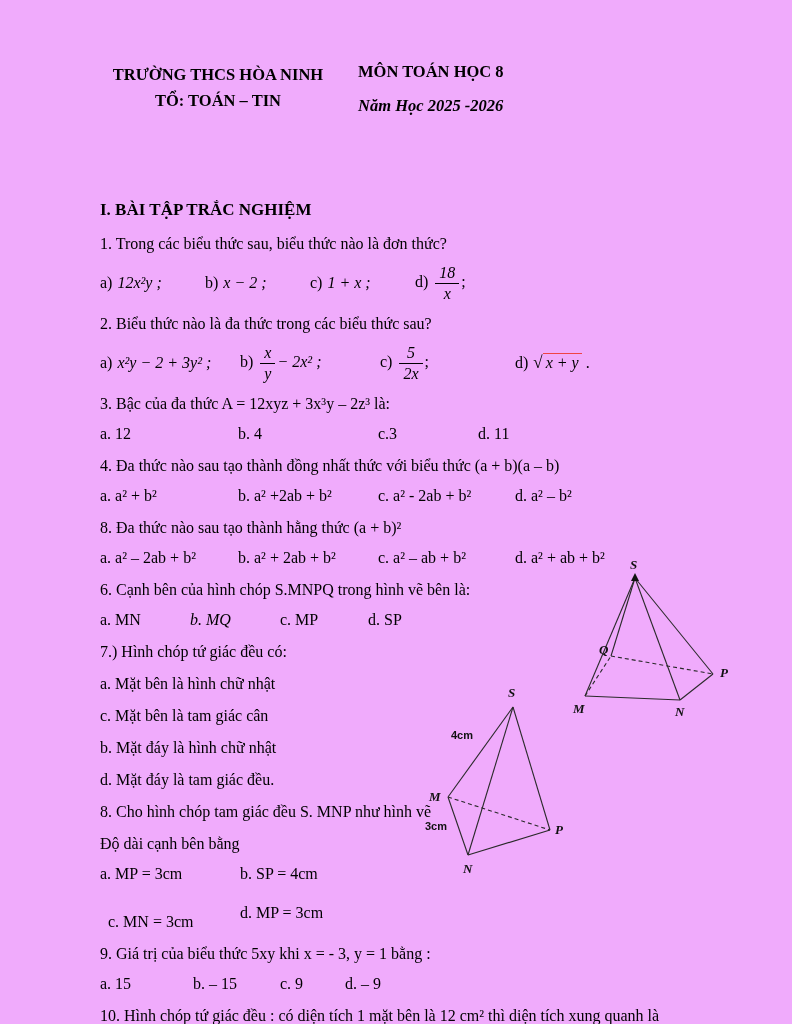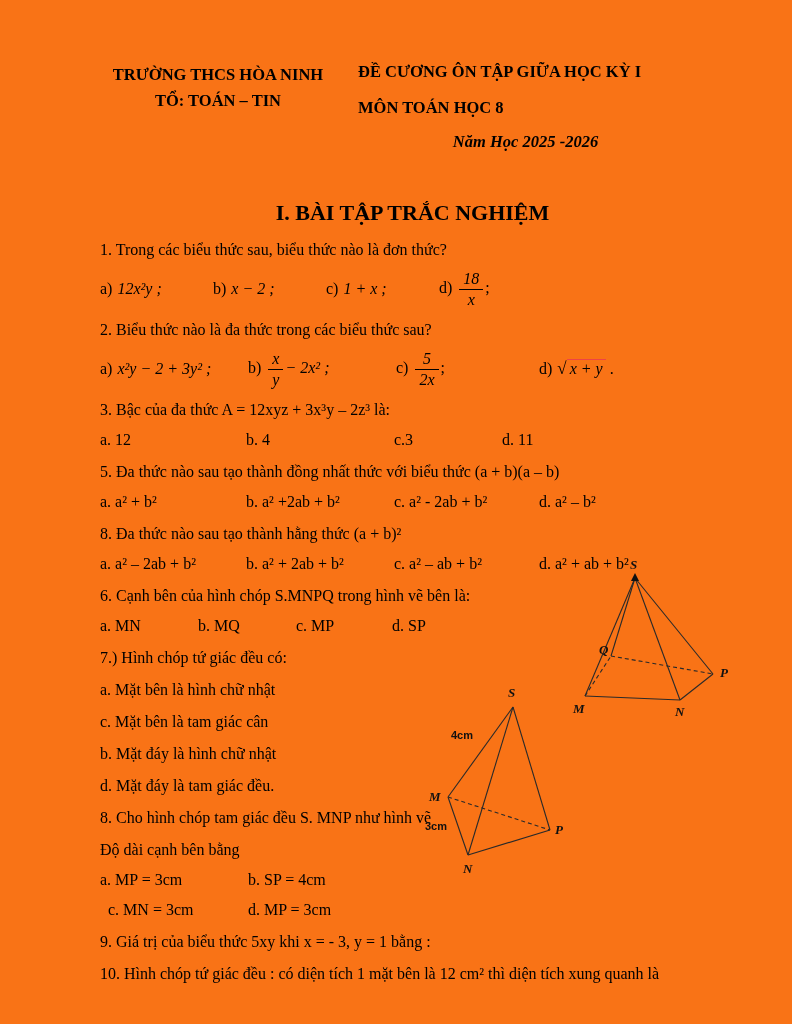--- a/index.html
+++ b/index.html
@@ -1,36 +1,36 @@
 <!DOCTYPE html>
 <html><head>
 <meta charset="utf-8">
 <style>
   * { margin:0; padding:0; box-sizing:border-box; }
   html,body { background:#e8e8e8; }
   .page {
     width:792px; height:1024px; position:relative; margin:0 auto;
-    background:#f97316; color:#000;
+    background:#f0abfc; color:#000;
     font-family:"Liberation Serif", serif; font-size:16px; overflow:hidden;
   }
   .hdr-left {
     position:absolute; left:98px; top:62px; width:240px;
     text-align:center; font-weight:bold; font-size:16.5px; line-height:1.6;
   }
   .hdr-right {
     position:absolute; left:358px; top:62px; width:335px;
     font-weight:bold; font-size:16.5px;
   }
   .hdr-right .l1 { margin-bottom:16px; }
   .hdr-right .l2 { margin-bottom:14px; }
-  .hdr-right .l3 { font-style:italic; text-align:center; }
+  .hdr-right .l3 { font-style:italic; text-align:left; }
   .content { position:absolute; left:100px; top:200px; width:625px; }
-  .sec-title { font-weight:bold; font-size:22px; margin-bottom:14px;text-align:center; }
+  .sec-title { font-weight:bold; font-size:17px; margin-bottom:14px; }
   .line { margin:12px 0 10px; line-height:20px; }
-  .optrow { display:flex; align-items:center; margin:0 0 10px; line-height:20px;gap:8px; }
+  .optrow { display:flex; align-items:center; margin:0 0 10px; line-height:20px; }
   .opt { display:inline-block; white-space:nowrap; }
   .opt .lbl { margin-right:5px; }
   .math { font-style:italic; }
   .frac { display:inline-block; vertical-align:middle; text-align:center;
           line-height:1.1; font-style:italic; margin:0 2px; }
   .frac .num { display:block; padding:0 4px 1px; border-bottom:1px solid #000; }
   .frac .den { display:block; padding:1px 4px 0; }
   .sqrt { white-space:nowrap; }
   .sqrt-rad { font-style:normal; font-size:17px; }
   .sqrt-body { border-top:1px solid #ef4444; padding:0 3px; font-style:italic; }
@@ -43,21 +43,20 @@
 </head>
 <body>
 
 <div class="page">
 
   <div class="hdr-left">
     <div>TRƯỜNG THCS HÒA NINH</div>
     <div>TỔ: TOÁN – TIN</div>
   </div>
   <div class="hdr-right">
-    <div class="l1">ĐỀ CƯƠNG ÔN TẬP GIỮA HỌC KỲ I</div>
     <div class="l2">MÔN TOÁN HỌC 8</div>
     <div class="l3">Năm Học 2025 -2026</div>
   </div>
 
   <div class="content">
 
     <div class="sec-title">I. BÀI TẬP TRẮC NGHIỆM</div>
 
     <div class="line">1. Trong các biểu thức sau, biểu thức nào là đơn thức?</div>
     <div class="optrow" style="margin-bottom:8px;">
@@ -78,62 +77,68 @@
     </div>
 
     <div class="line">3. Bậc của đa thức A = 12xyz + 3x³y – 2z³ là:</div>
     <div class="optrow">
       <span class="opt" style="width:138px;">a. 12</span>
       <span class="opt" style="width:140px;">b. 4</span>
       <span class="opt" style="width:100px;">c.3</span>
       <span class="opt">d. 11</span>
     </div>
 
-    <div class="line">5. Đa thức nào sau tạo thành đồng nhất thức với biểu thức (a + b)(a – b)</div>
+    <div class="line">4. Đa thức nào sau tạo thành đồng nhất thức với biểu thức (a + b)(a – b)</div>
     <div class="optrow">
       <span class="opt" style="width:138px;">a. a² + b²</span>
       <span class="opt" style="width:140px;">b. a² +2ab + b²</span>
       <span class="opt" style="width:137px;">c. a² -  2ab + b²</span>
       <span class="opt">d. a² – b²</span>
     </div>
 
     <div class="line">8. Đa thức nào sau tạo thành hằng thức (a + b)²</div>
     <div class="optrow">
       <span class="opt" style="width:138px;">a. a² – 2ab + b²</span>
       <span class="opt" style="width:140px;">b. a² + 2ab + b²</span>
       <span class="opt" style="width:137px;">c. a² –  ab + b²</span>
       <span class="opt">d. a² + ab + b²</span>
     </div>
 
     <div class="line">6. Cạnh bên  của hình chóp S.MNPQ trong hình vẽ bên là:</div>
     <div class="optrow">
       <span class="opt" style="width:90px;">a. MN</span>
-      <span class="opt" style="width:90px;">b. MQ</span>
+      <span class="opt" style="width:90px;font-style:italic;">b. MQ</span>
       <span class="opt" style="width:88px;">c. MP</span>
       <span class="opt">d. SP</span>
     </div>
 
     <div class="line">7.) Hình chóp tứ giác đều có:</div>
     <div class="line">a. Mặt bên là hình chữ nhật</div>
     <div class="line">c. Mặt bên là tam giác cân</div>
     <div class="line">b. Mặt đáy là hình  chữ nhật</div>
     <div class="line">d. Mặt đáy là tam giác đều.</div>
 
     <div class="line">8. Cho hình chóp tam giác đều S. MNP như hình vẽ</div>
     <div class="line">Độ dài cạnh bên bằng</div>
     <div class="optrow">
       <span class="opt" style="width:140px;">a. MP = 3cm</span>
       <span class="opt">b. SP = 4cm</span>
     </div>
     <div class="optrow" style="padding-left:8px;">
-      <span class="opt" style="width:132px;">c. MN = 3cm</span>
+      <span class="opt" style="width:132px;margin-top:18px;">c. MN = 3cm</span>
       <span class="opt">d. MP = 3cm</span>
     </div>
 
     <div class="line">9. Giá trị của biểu thức 5xy khi x = - 3, y =  1 bằng :</div>
+    <div class="optrow">
+      <span class="opt" style="width:93px;">a. 15</span>
+      <span class="opt" style="width:87px;">b. – 15</span>
+      <span class="opt" style="width:65px;">c. 9</span>
+      <span class="opt">d. – 9</span>
+    </div>
 
     <div class="line">10. Hình chóp tứ giác đều : có diện tích 1 mặt bên là  12 cm²  thì diện tích xung quanh là</div>
 
   </div>
 
   <svg class="fig" style="left:563px; top:556px;" width="185" height="168" viewBox="0 0 185 168">
     <g stroke="#2a2a2a" stroke-width="1.1" fill="none">
       <path d="M72 22 L22 140"></path>
       <path d="M72 22 L117 144"></path>
       <path d="M72 22 L150 118"></path>

